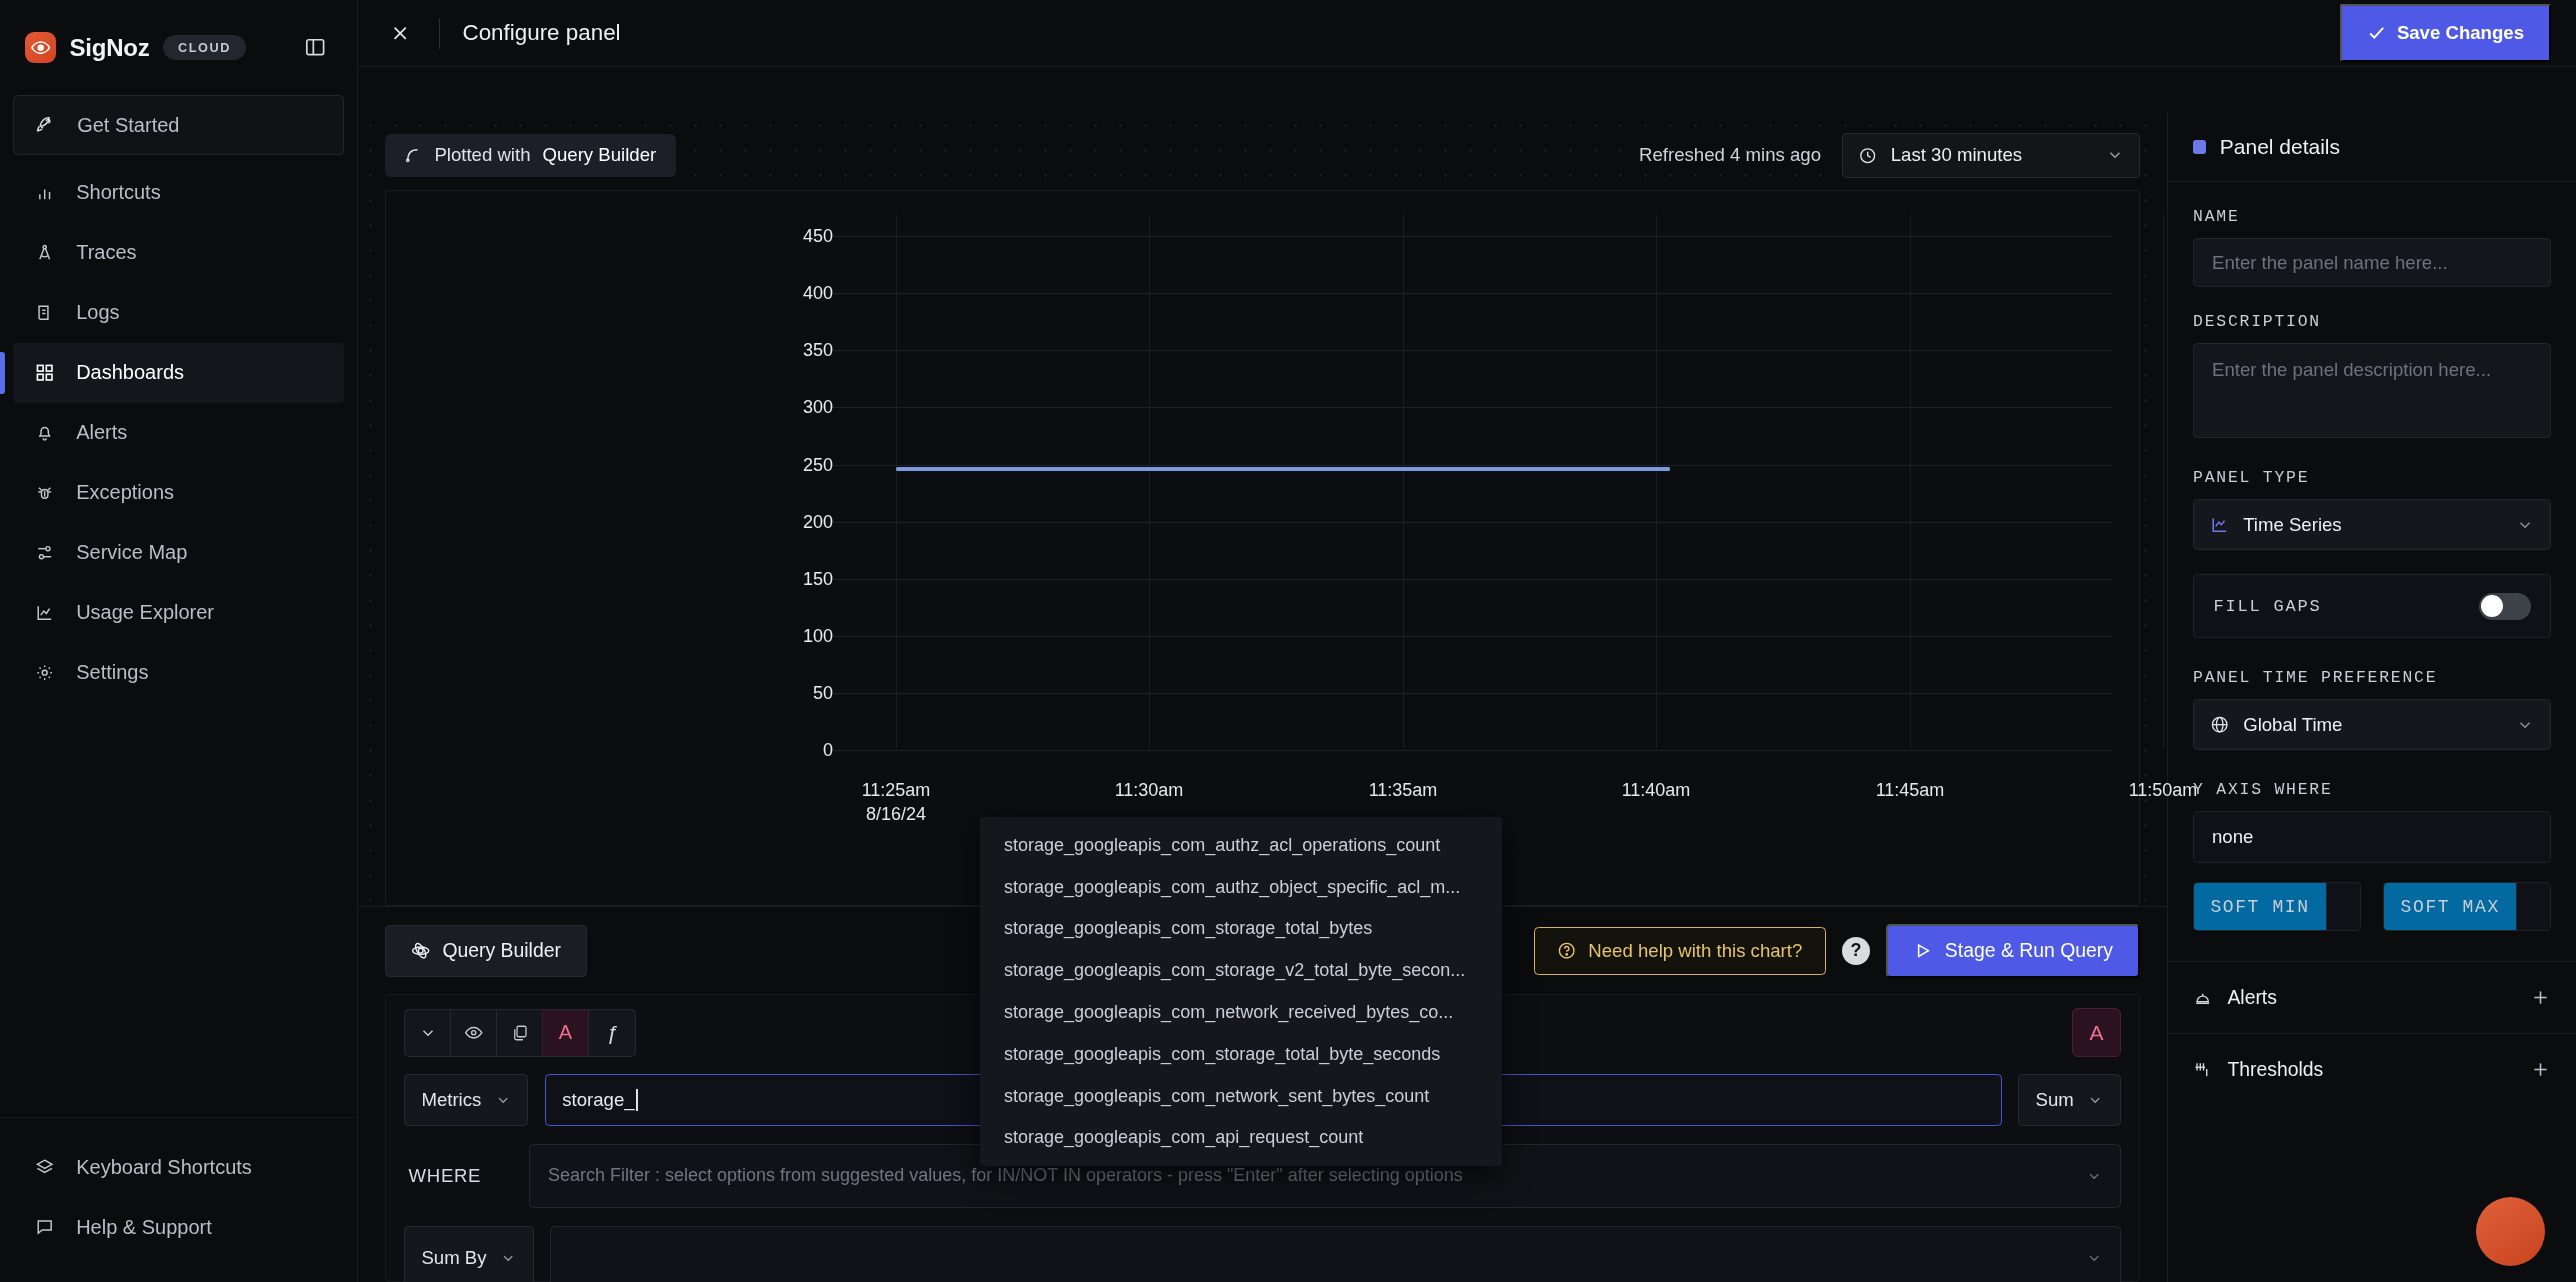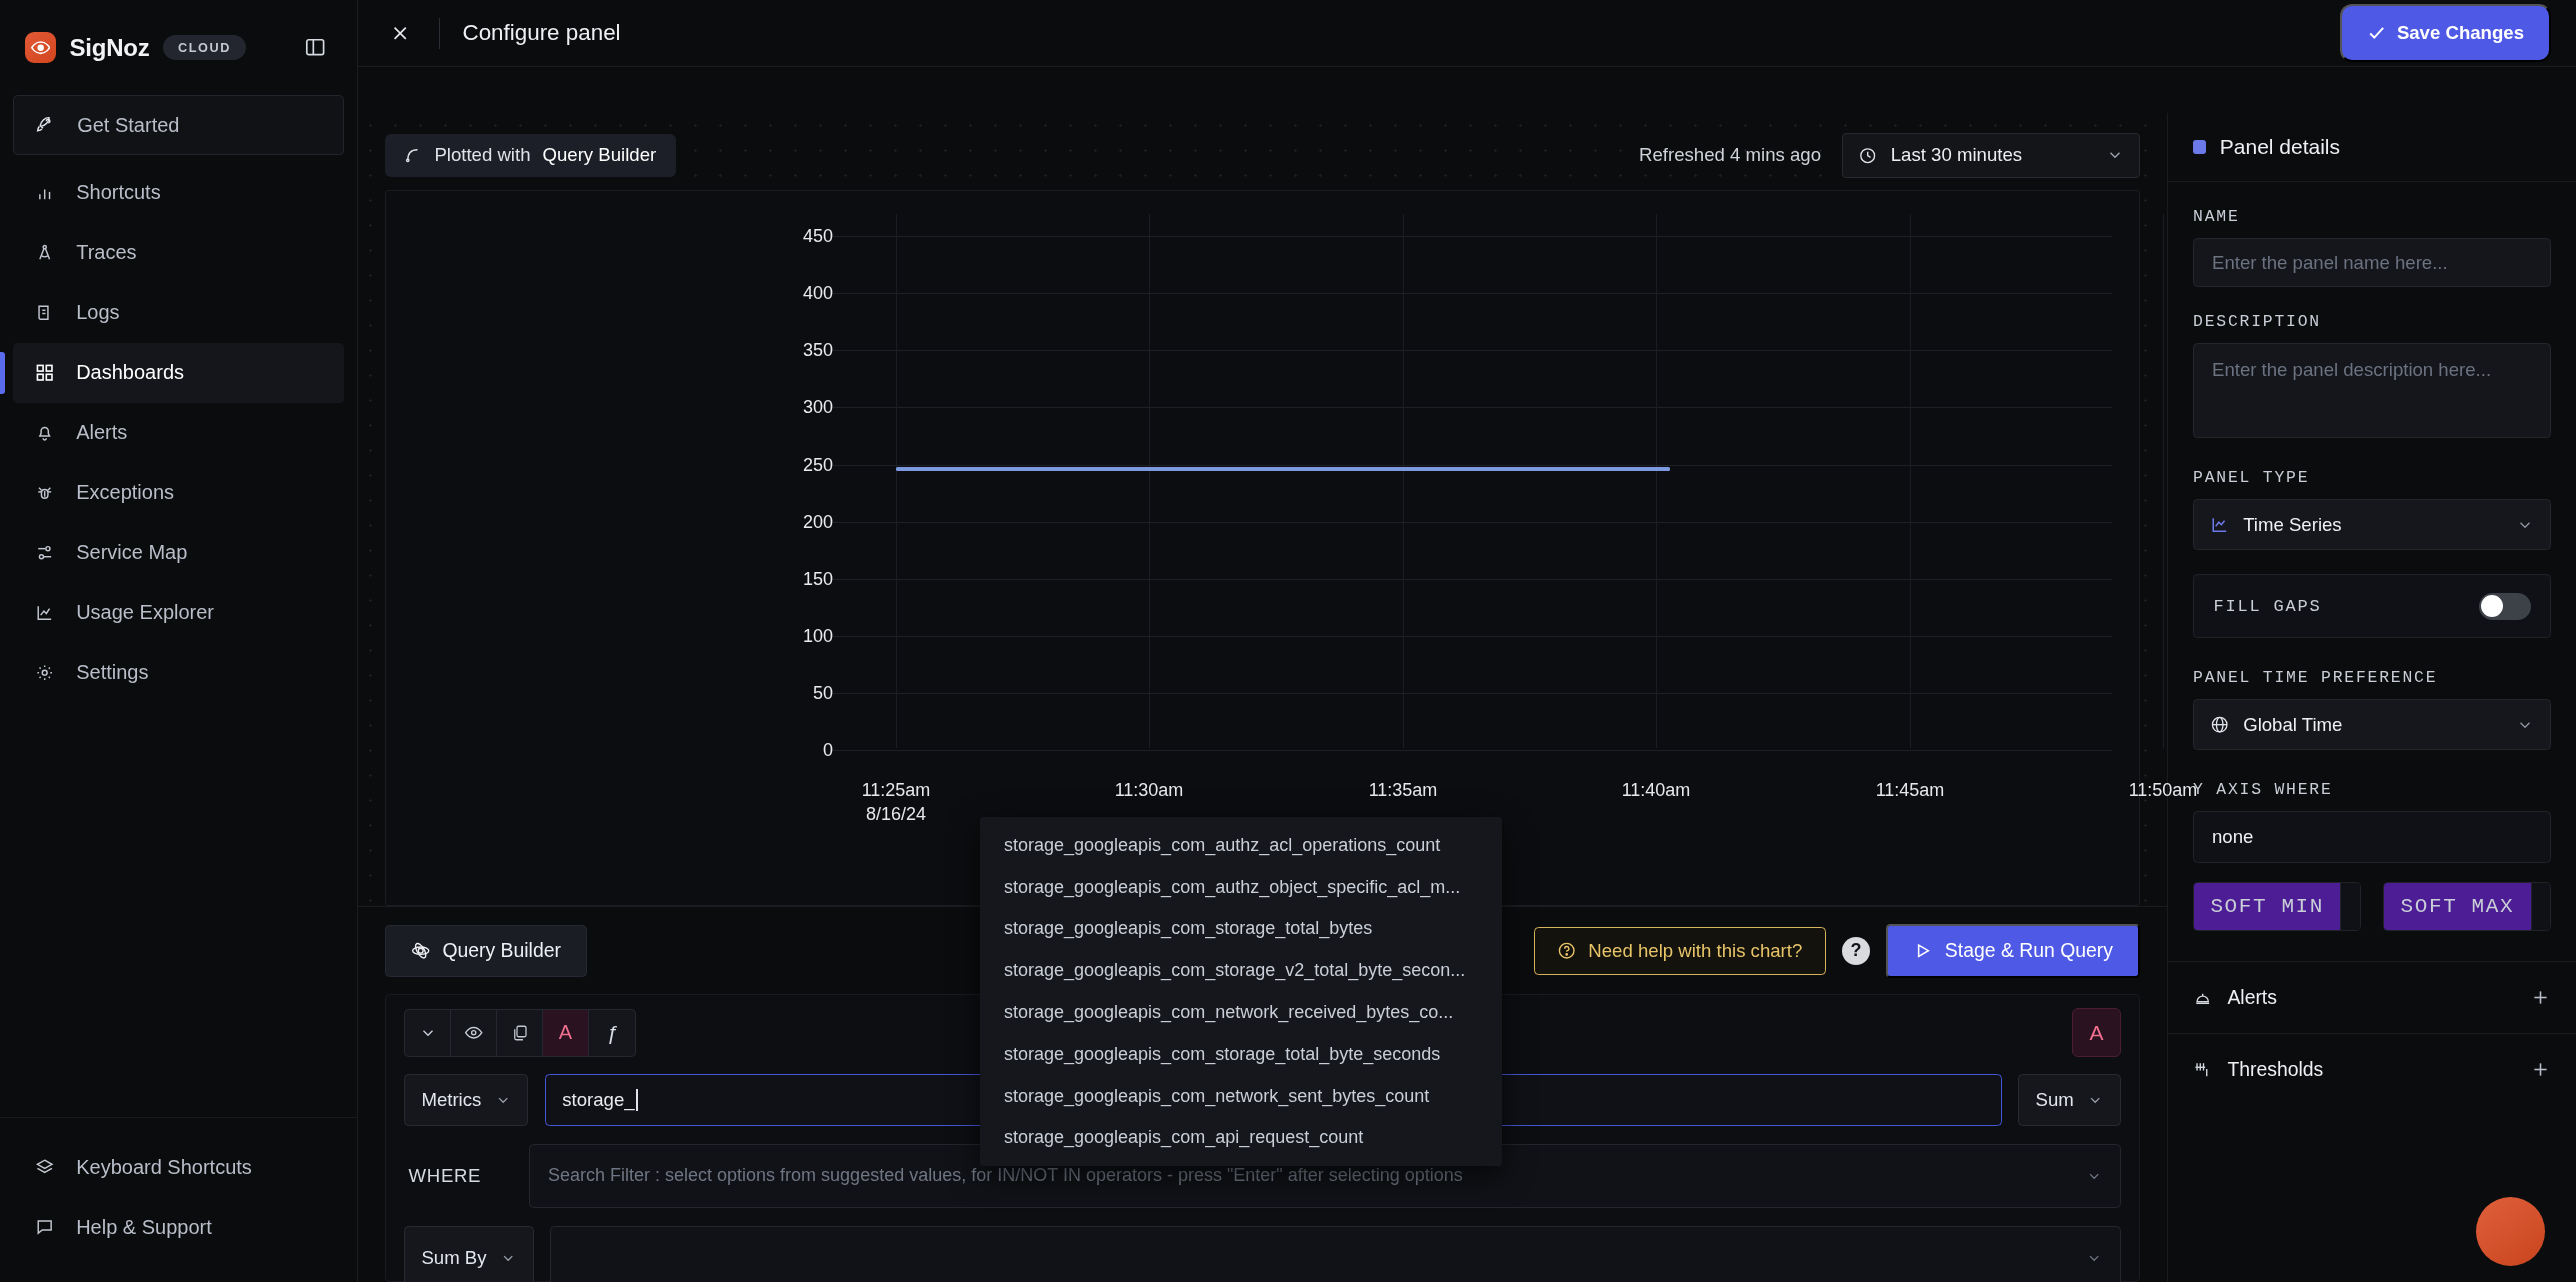--- a/index.html
+++ b/index.html
@@ -62,21 +62,21 @@
     background: #0b0c0e;
     flex-shrink: 0;
   }
   .close-x { width: 34px; height: 34px; display:flex; align-items:center; justify-content:center; color:#e8eaee; }
   .vsep { width: 0.7px; height: 31px; background: #2a2d33; margin: 0 22.4px; }
   .topbar-title { font-size: 22.4px; color: #eef0f4; }
   .save-btn {
     margin-left: auto;
     background: #4e5ae6; color: #fff;
     font-size: 18.6px; font-weight: 700;
-    padding: 16px 25px; border-radius: 12px;
+    padding: 16px 25px; border-radius: 2px;
     display: flex; align-items: center; gap: 10.4px;
   }
 
   .body-split { flex: 1; display: flex; min-height: 0; }
   .center { flex: 1; display: flex; flex-direction: column; min-width: 0; position: relative; }
   .rightpanel {
     width: 409px; flex-shrink: 0;
     border-left: 0.7px solid #1a1c20;
     background: #0b0c0e;
     display: flex; flex-direction: column;
@@ -282,23 +282,23 @@
   .toggle .knob { position: absolute; left: 2.2px; top: 2.2px; width: 22.4px; height: 22.4px; border-radius: 50%; background: #fff; }
   .rp-value-input {
     background: #0f1116; border: 0.7px solid #20232a; border-radius: 4.5px;
     height: 52px; display: flex; align-items: center; padding: 0 18px;
     color: #eef0f4; font-size: 18.6px;
   }
   .softrow { display: flex; gap: 22.4px; margin-top: 19.4px; }
   .soft-box { flex: 1; display: flex; border: 0.7px solid #20232a; border-radius: 4.5px; height: 49px; overflow: hidden; }
   .soft-label {
     display: flex; align-items: center; padding: 0 16.4px;
-    color: #c9ced7; font-size: 21px; letter-spacing: 1.6px;
+    color: #c9ced7; font-size: 18px; letter-spacing: 1.6px;
     font-family: "Liberation Mono", monospace;
-    border-right: 0.7px solid #20232a; background: #4c1d95;
+    border-right: 0.7px solid #20232a; background: #0369a1;
   }
   .soft-field { flex: 1; background: #0f1116; }
   .rp-accordion {
     display: flex; align-items: center; gap: 15px;
     height: 72px; padding: 0 25px;
     border-top: 0.7px solid #191b20;
     color: #eef0f4; font-size: 19.4px;
   }
   .rp-accordion .plus { margin-left: auto; color: #b9bec9; font-size: 24px; }
 

